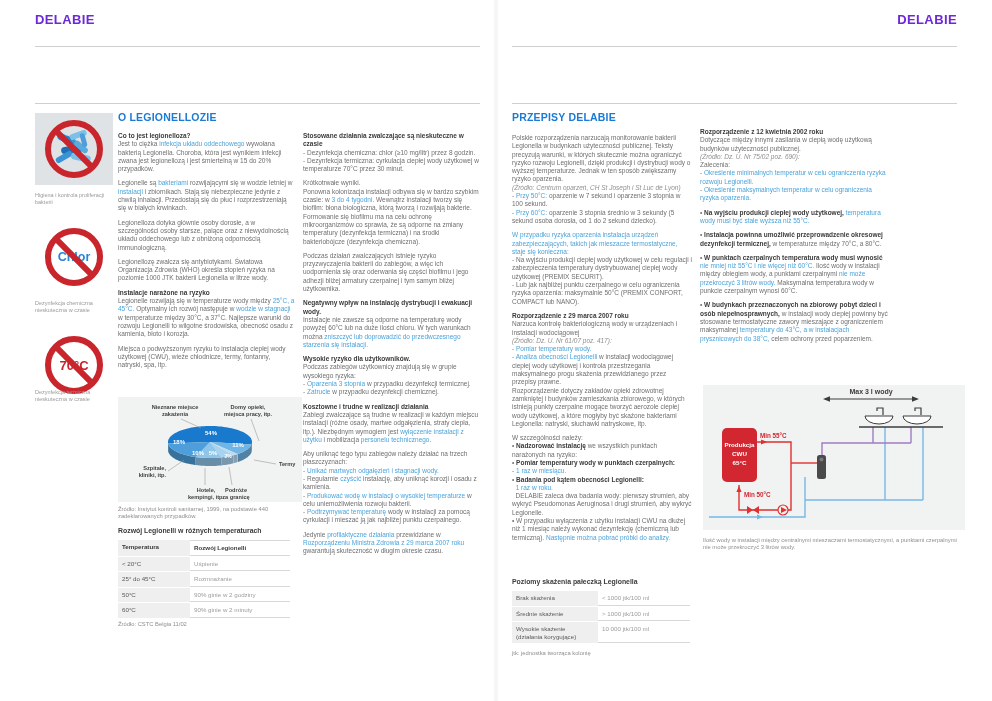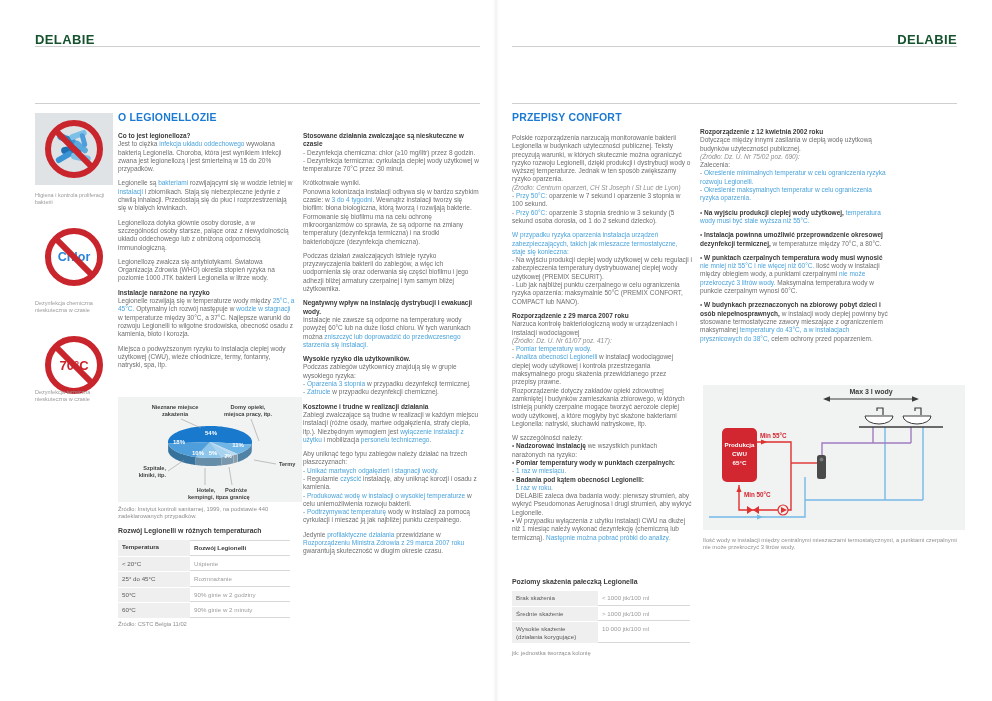--- a/index.html
+++ b/index.html
@@ -1,20 +1,20 @@
 <!DOCTYPE html>
 <html><head>
 <meta charset="utf-8">
 <style>
   html,body{margin:0;padding:0;background:#fff;}
   .spread{position:relative;width:992px;height:701px;background:#fff;overflow:hidden;
           font-family:"Liberation Sans",sans-serif;}
   .seam{position:absolute;left:493px;top:0;width:6px;height:701px;
         background:linear-gradient(to right,rgba(0,0,0,0),rgba(0,0,0,0.05),rgba(0,0,0,0));}
-  .brand{position:absolute;top:32px;font-size:13px;font-weight:bold;color:#14532d;letter-spacing:.4px;}
+  .brand{position:absolute;top:12px;font-size:13px;font-weight:bold;color:#6d28d9;letter-spacing:.4px;}
   .brand-l{left:35px;}
   .brand-r{right:35px;text-align:right;}
   .rule{position:absolute;height:1px;background:#cfcfcf;}
   .page-head{position:absolute;font-size:10.5px;font-weight:bold;color:#1b7ad3;letter-spacing:.2px;}
   
   .col{position:absolute;font-size:6.5px;line-height:8.3px;color:#6e6e6e;}
   .blk{margin:0;}
   .blk.gap{margin-bottom:6px;}
   .blk.h{font-weight:bold;color:#3a3a3a;}
   .r-n{color:#6e6e6e;}
@@ -191,21 +191,21 @@
         <div class="tl">50°C</div>
         <div class="tr">90% ginie w 2 godziny</div>
       </div>
       <div class="trow">
         <div class="tl">60°C</div>
         <div class="tr">90% ginie w 2 minuty</div>
       </div>
     </div>
   <div class="note" style="left:118px;top:621px;">Źródło: CSTC Belgia 11/02</div>
 
-  <div class="page-head" style="left:512px;top:111px;">PRZEPISY CONFORT</div>
+  <div class="page-head" style="left:512px;top:111px;">PRZEPISY DELABIE</div>
   <div class="col" style="left:512px;top:134px;width:180px;">
       <div class="blk p"><span class="r-n">Polskie rozporządzenia narzucają monitorowanie bakterii Legionella w budynkach użyteczności publicznej. Teksty precyzują warunki, w których skutecznie można ograniczyć ryzyko rozwoju Legionelli, dzięki produkcji i dystrybucji wody o wyższej temperaturze. Jednak w ten sposób zwiększamy ryzyko oparzenia.</span></div>
       <div class="blk p"><span class="r-i">(Źródło: Centrum oparzeń, CH St Joseph i St Luc de Lyon)</span></div>
       <div class="blk p"><span class="r-n">- </span><span class="r-l">Przy 50°C:</span><span class="r-n"> oparzenie w 7 sekund i oparzenie 3 stopnia w 100 sekund.</span></div>
       <div class="blk p gap"><span class="r-n">- </span><span class="r-l">Przy 60°C:</span><span class="r-n"> oparzenie 3 stopnia średnio w 3 sekundy (5 sekund osoba dorosła, od 1 do 2 sekund dziecko).</span></div>
       <div class="blk p"><span class="r-l">W przypadku ryzyka oparzenia instalacja urządzeń zabezpieczających, takich jak mieszacze termostatyczne, staje się konieczna:</span></div>
       <div class="blk p"><span class="r-n">- Na wyjściu produkcji ciepłej wody użytkowej w celu regulacji i zabezpieczenia temperatury dystrybuowanej ciepłej wody użytkowej (PREMIX SECURIT).</span></div>
       <div class="blk p gap"><span class="r-n">- Lub jak najbliżej punktu czerpalnego w celu ograniczenia ryzyka oparzenia: maksymalnie 50°C (PREMIX CONFORT, COMPACT lub NANO).</span></div>
       <div class="blk h"><span class="r-b">Rozporządzenie z 29 marca 2007 roku</span></div>
       <div class="blk p"><span class="r-n">Narzuca kontrolę bakteriologiczną wody w urządzeniach i instalacji wodociągowej</span></div>

